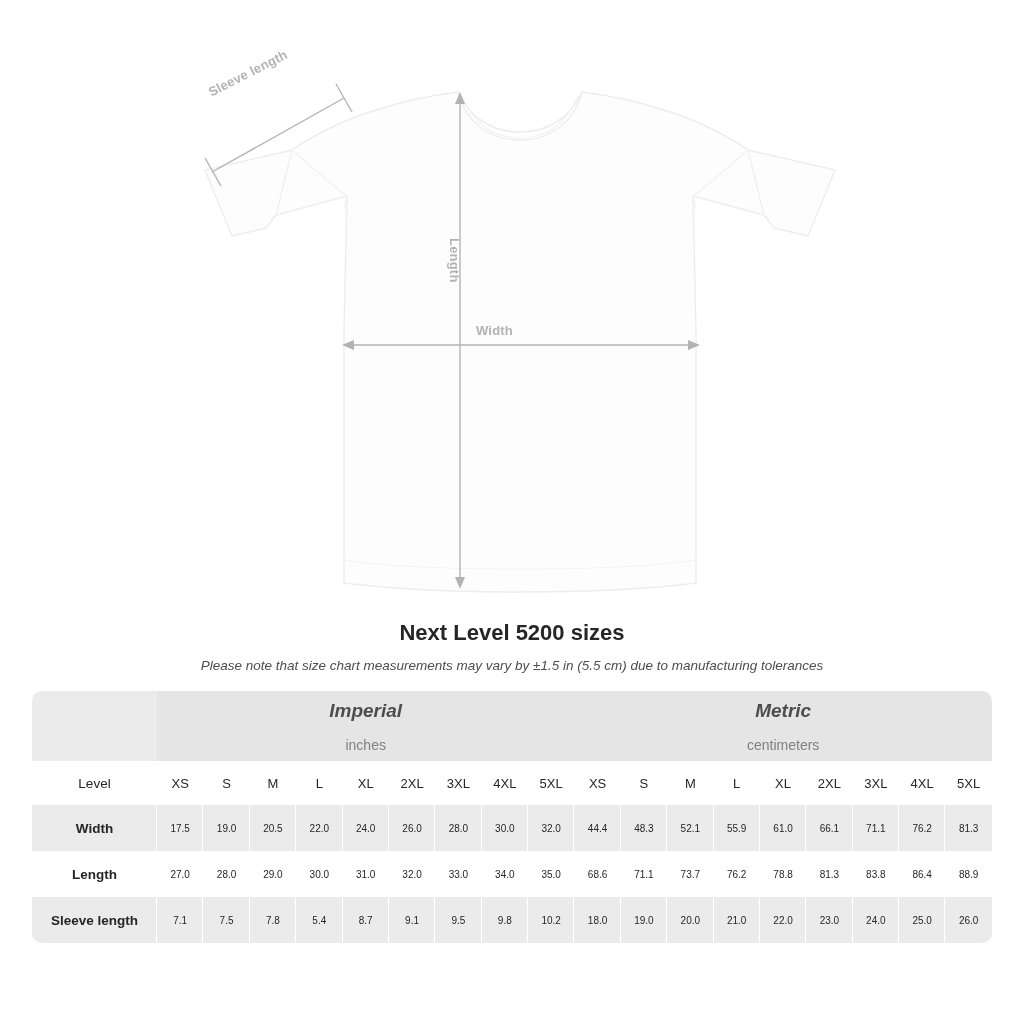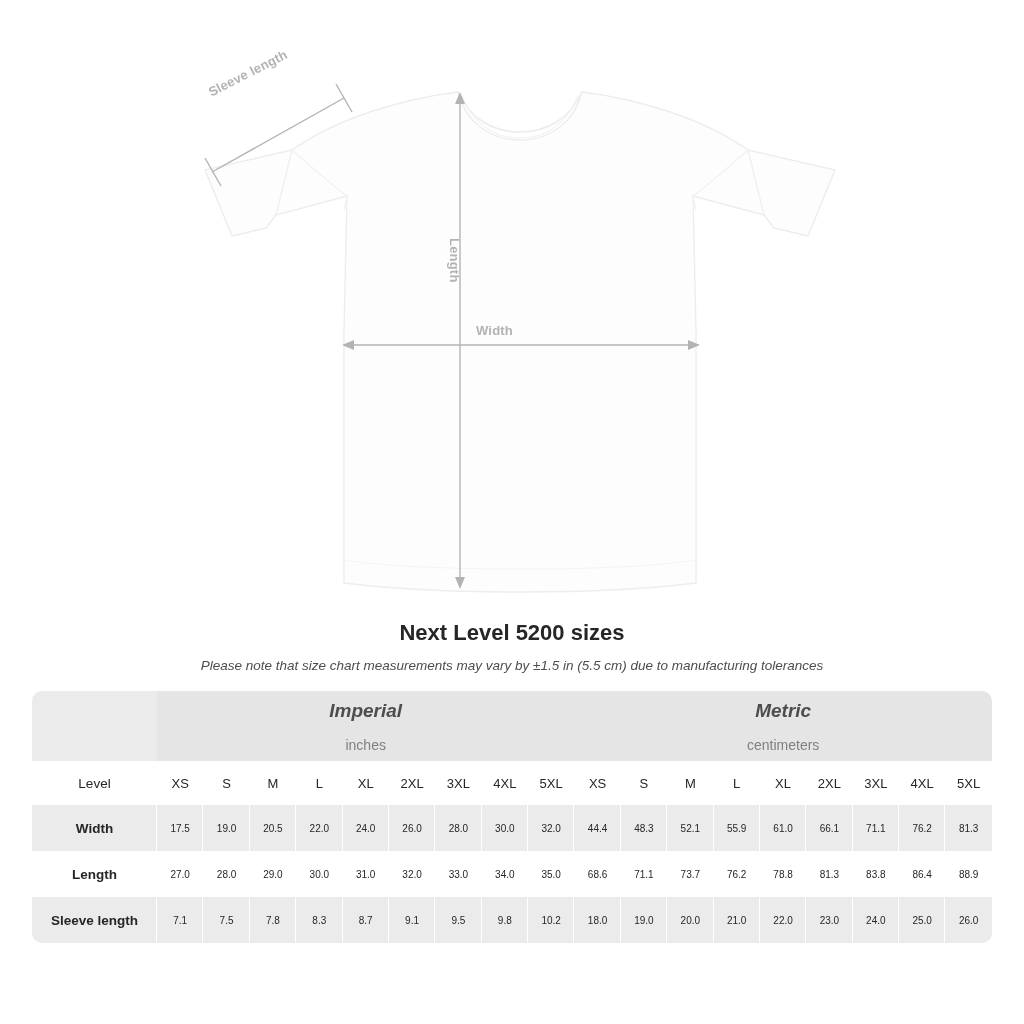--- a/index.html
+++ b/index.html
@@ -296,21 +296,21 @@
           <td>83.8</td>
           <td>86.4</td>
           <td>88.9</td>
         </tr>
 
         <tr class="data-row shaded">
           <td class="rowlabel cell-sep corner-bl">Sleeve length</td>
           <td class="cell-sep">7.1</td>
           <td class="cell-sep">7.5</td>
           <td class="cell-sep">7.8</td>
-          <td class="cell-sep">8.3</td>
+          <td class="cell-sep">5.4</td>
           <td class="cell-sep">8.7</td>
           <td class="cell-sep">9.1</td>
           <td class="cell-sep">9.5</td>
           <td class="cell-sep">9.8</td>
           <td class="cell-sep">10.2</td>
           <td class="cell-sep">18.0</td>
           <td class="cell-sep">19.0</td>
           <td class="cell-sep">20.0</td>
           <td class="cell-sep">21.0</td>
           <td class="cell-sep">22.0</td>

